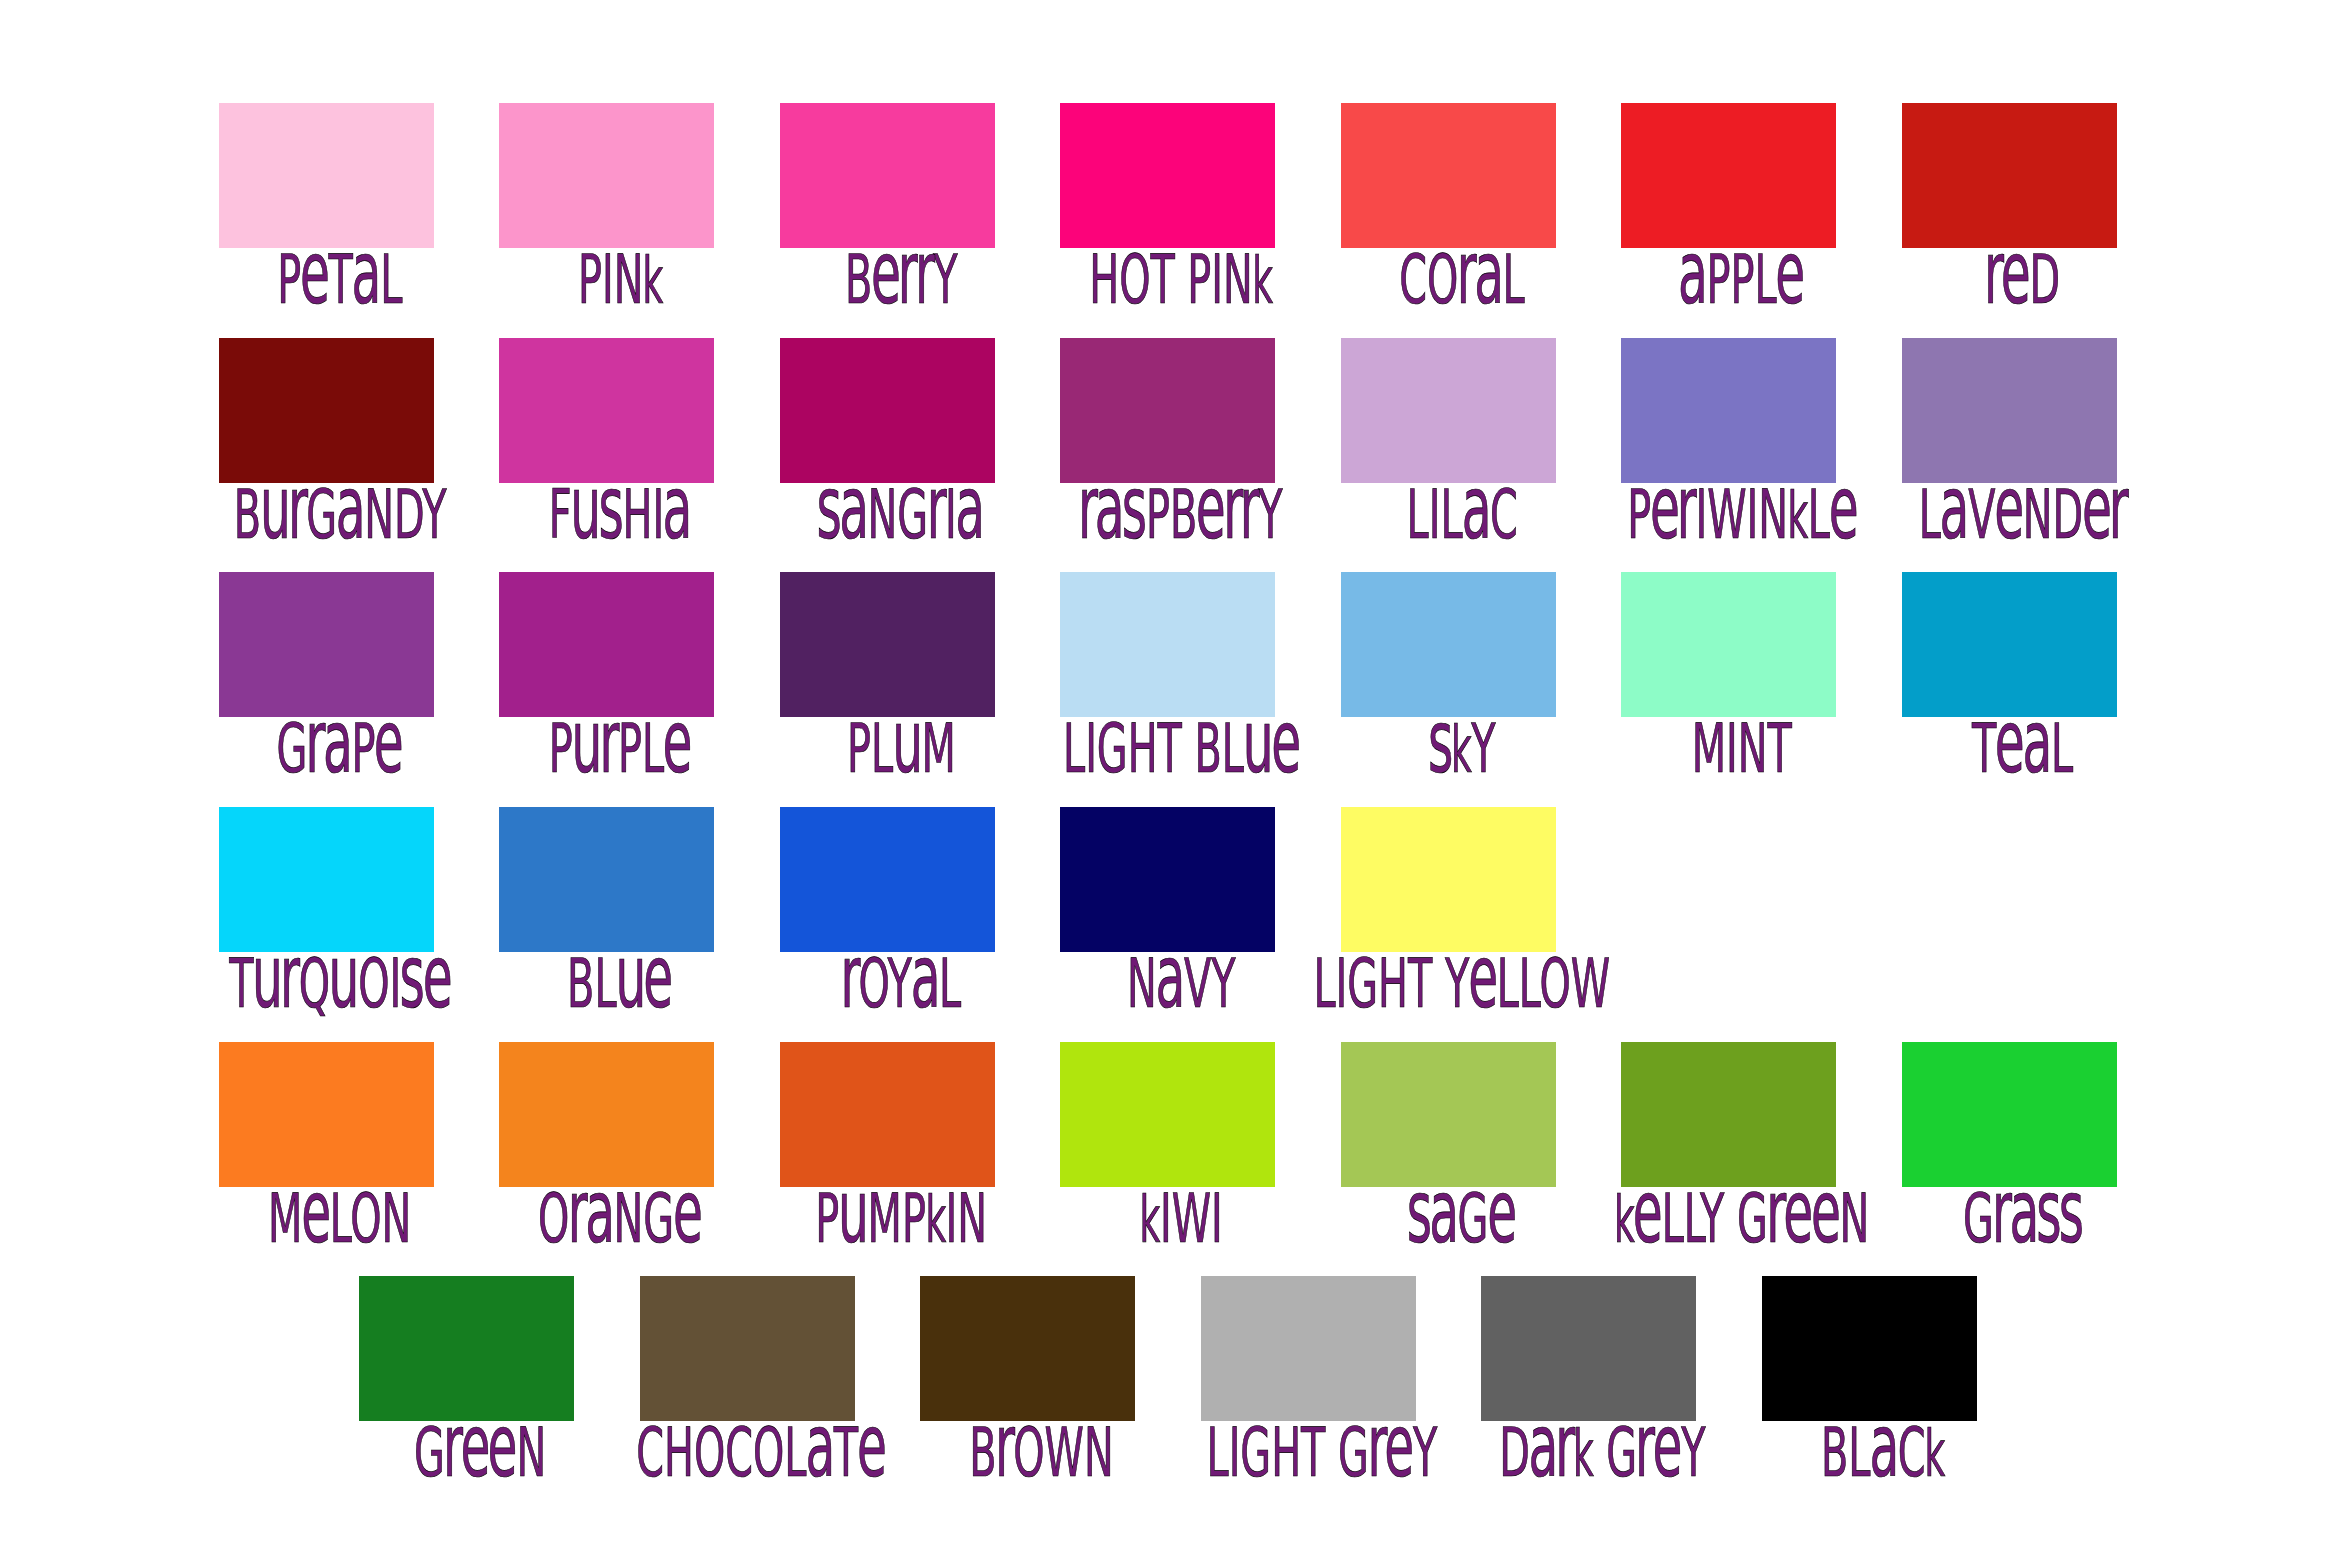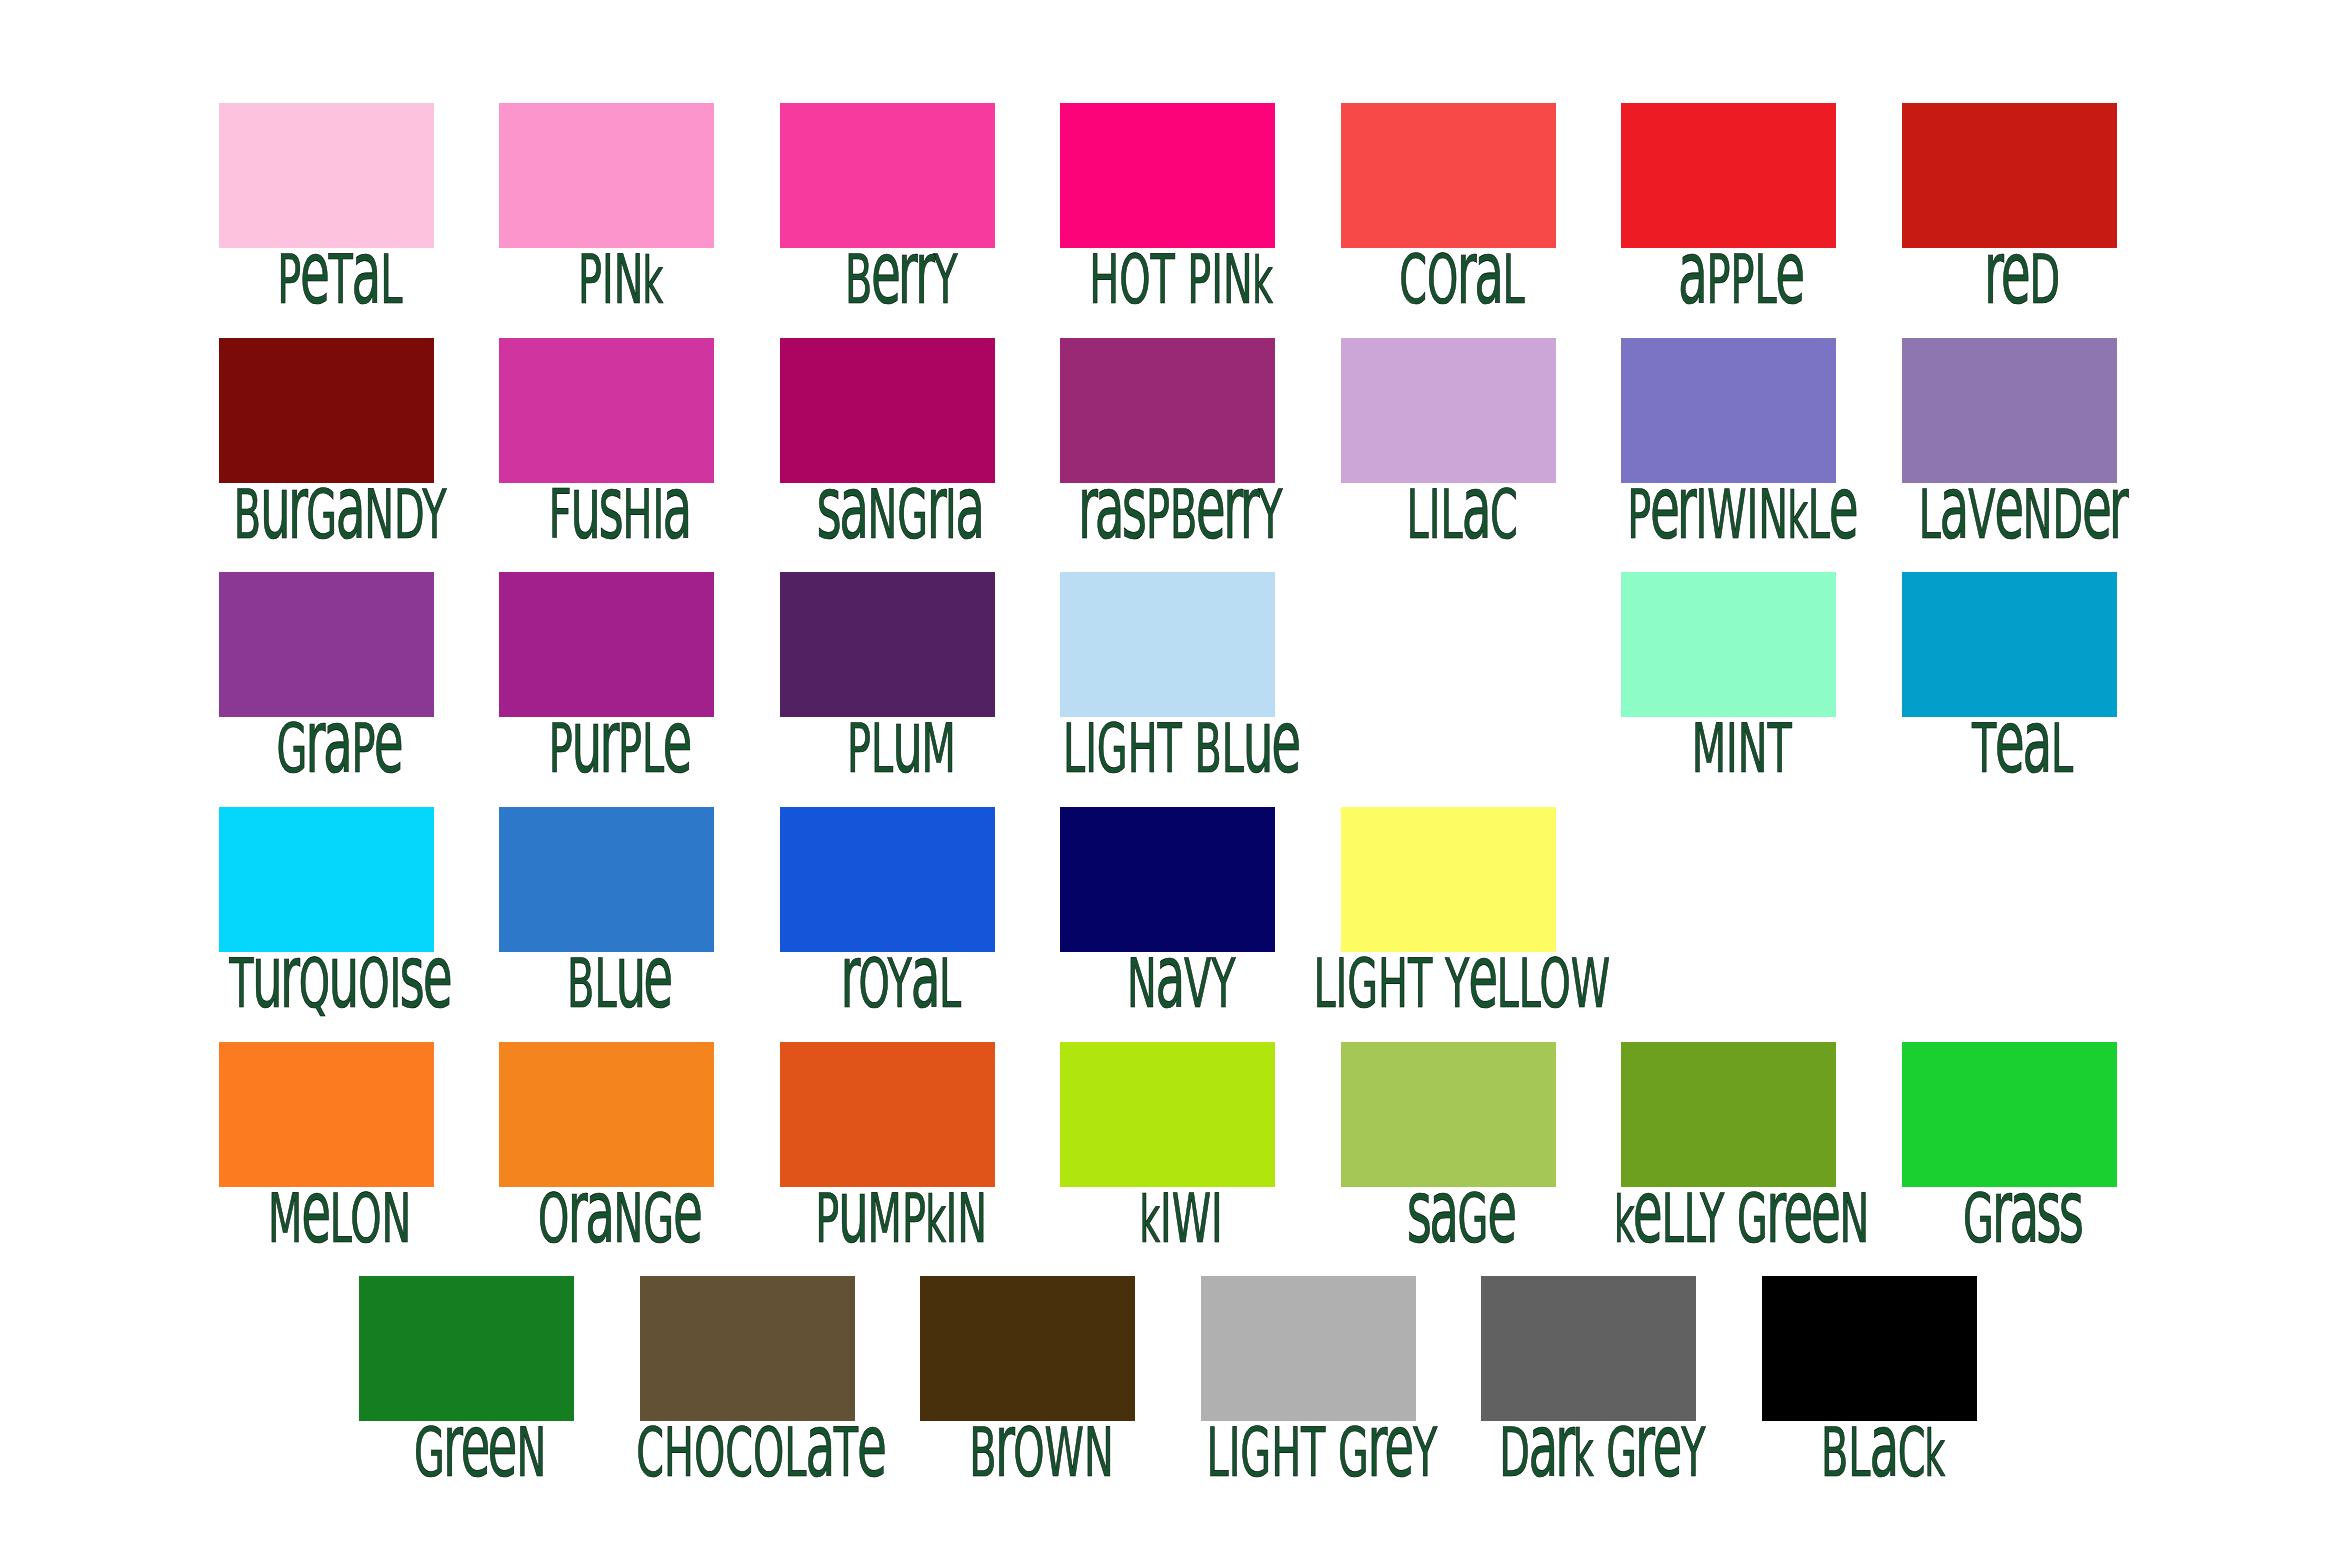--- a/index.html
+++ b/index.html
@@ -26,21 +26,21 @@
     width: 215px;
     height: 145px;
   }
   .label {
     position: absolute;
     left: -119px;
     right: -146px;
     top: 144px;
     height: 73px;
     text-align: center;
-    color: #14532d;
+    color: #701a75;
     font-family: "DejaVu Sans Condensed", "DejaVu Sans", sans-serif;
     font-weight: 400;
     font-size: 67px;
     line-height: 67px;
     white-space: nowrap;
   }
   
   .label span.word {
     display: inline-block;
     transform: scaleX(0.66);
@@ -130,20 +130,24 @@
     <div class="label"><span class="word">P<i>u</i><i>r</i>PL<i>e</i></span></div>
   </div>
   <div class="cell" style="left:780px;top:572px">
     <div class="swatch" style="background:#512161"></div>
     <div class="label"><span class="word">PL<i>u</i>M</span></div>
   </div>
   <div class="cell" style="left:1060px;top:572px">
     <div class="swatch" style="background:#BADDF3"></div>
     <div class="label"><span class="word">LIGHT BL<i>u</i><i>e</i></span></div>
   </div>
+  <div class="cell" style="left:1341px;top:572px">
+    <div class="swatch" style="background:#77BAE7"></div>
+    <div class="label"><span class="word"><i>s</i><i class="asc">k</i>Y</span></div>
+  </div>
   <div class="cell" style="left:1621px;top:572px">
     <div class="swatch" style="background:#8DFCC7"></div>
     <div class="label"><span class="word">MINT</span></div>
   </div>
   <div class="cell" style="left:1902px;top:572px">
     <div class="swatch" style="background:#039EC9"></div>
     <div class="label"><span class="word">T<i>e</i><i>a</i>L</span></div>
   </div>
   <div class="cell" style="left:219px;top:807px">
     <div class="swatch" style="background:#05D6FB"></div>

